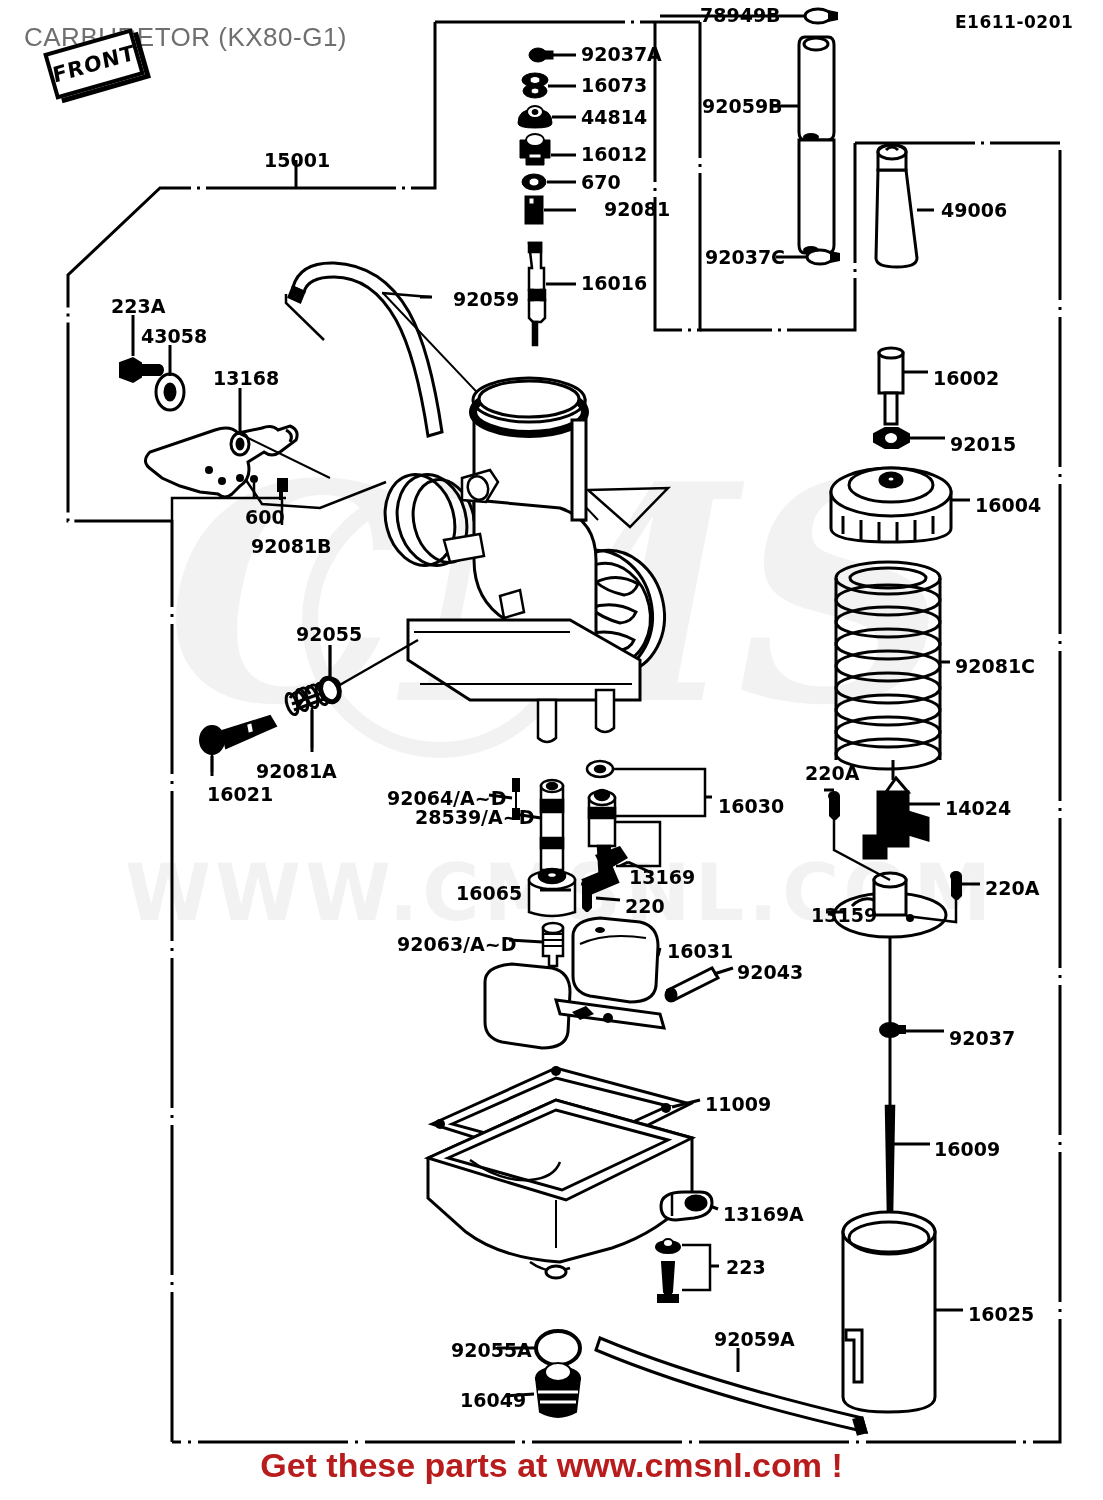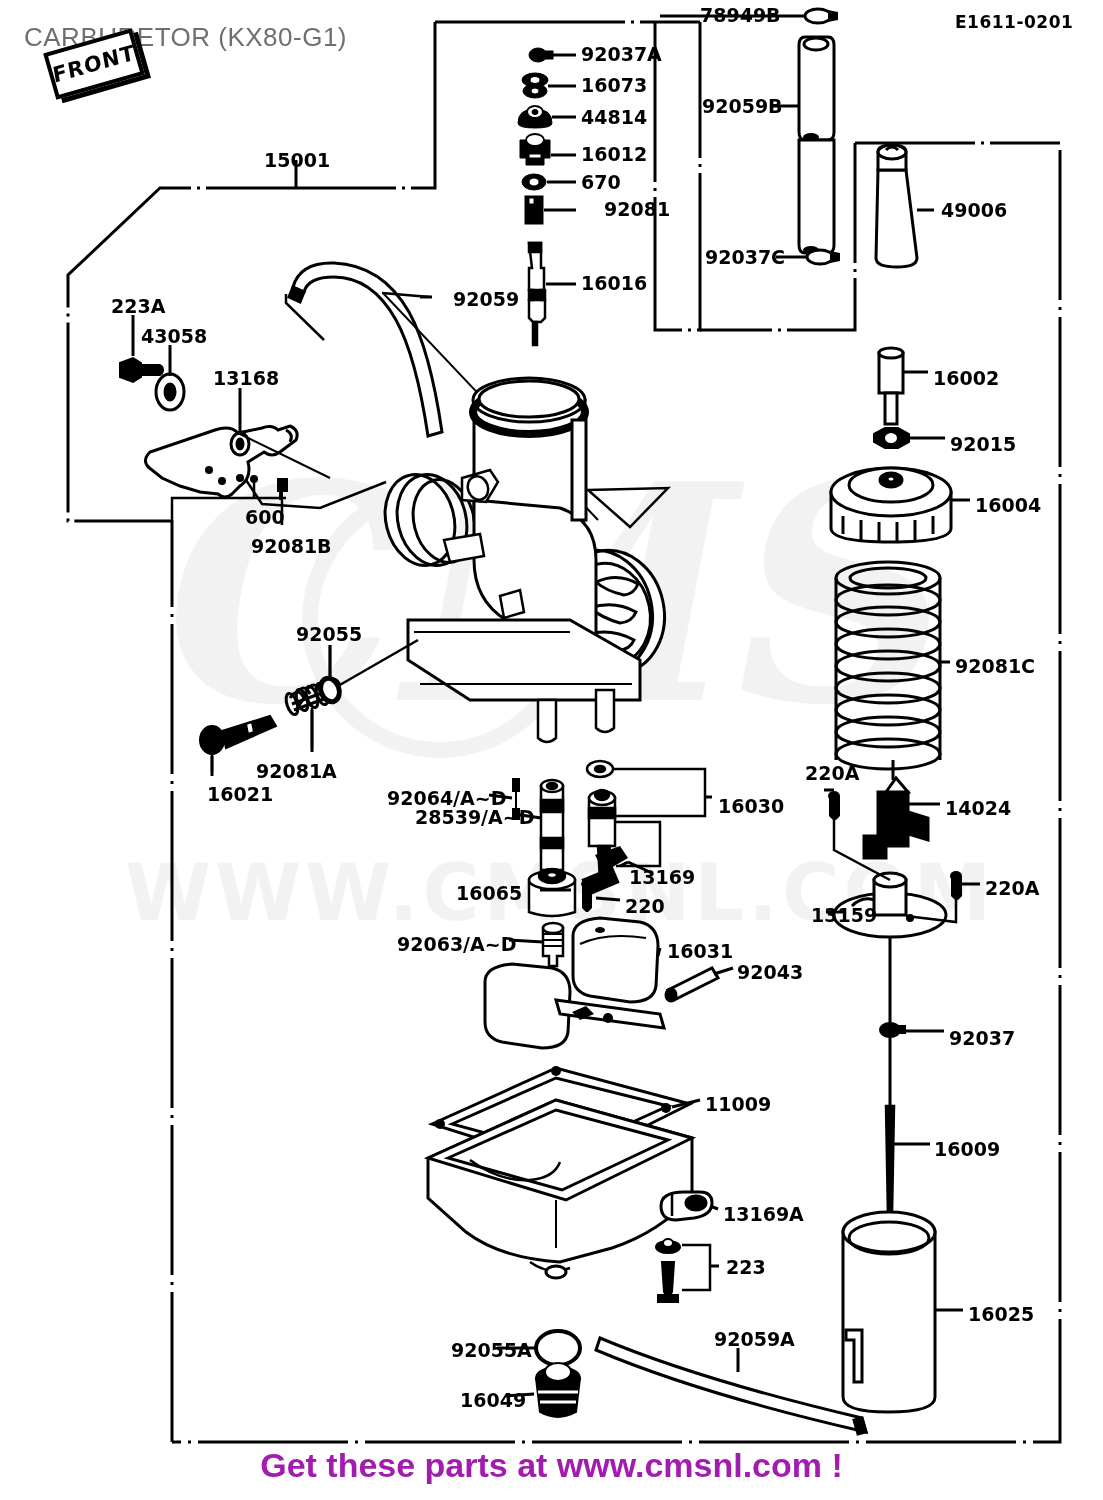--- a/index.html
+++ b/index.html
@@ -13,21 +13,21 @@
          letter-spacing:.5px;white-space:nowrap;}
   .diagcode{position:absolute;left:955px;top:12px;font-size:17px;font-weight:bold;
             letter-spacing:.5px;font-family:"DejaVu Sans",sans-serif;white-space:nowrap;text-align:center;}
 
   
   .lbl{position:absolute;font-family:"DejaVu Sans",sans-serif;font-weight:bold;
        font-size:19px;letter-spacing:0px;white-space:nowrap;line-height:1;}
 
   
   .footer{position:absolute;left:0;top:1446px;width:1103px;text-align:center;
-          color:#a21caf;font-size:34px;font-weight:bold;white-space:nowrap;}
+          color:#b91c1c;font-size:34px;font-weight:bold;white-space:nowrap;}
 
   
   .front{position:absolute;left:48px;top:40px;width:92px;height:48px;
          transform:rotate(-16deg);}
   .front .box{position:absolute;inset:0;border:4px solid #000;background:#fff;
               box-shadow:5px 5px 0 #000;}
   .front .txt{position:absolute;inset:0;display:flex;align-items:center;
               justify-content:center;font-family:"DejaVu Sans",sans-serif;
               font-weight:bold;font-size:21px;letter-spacing:1px;
               transform:skewX(-6deg);}

